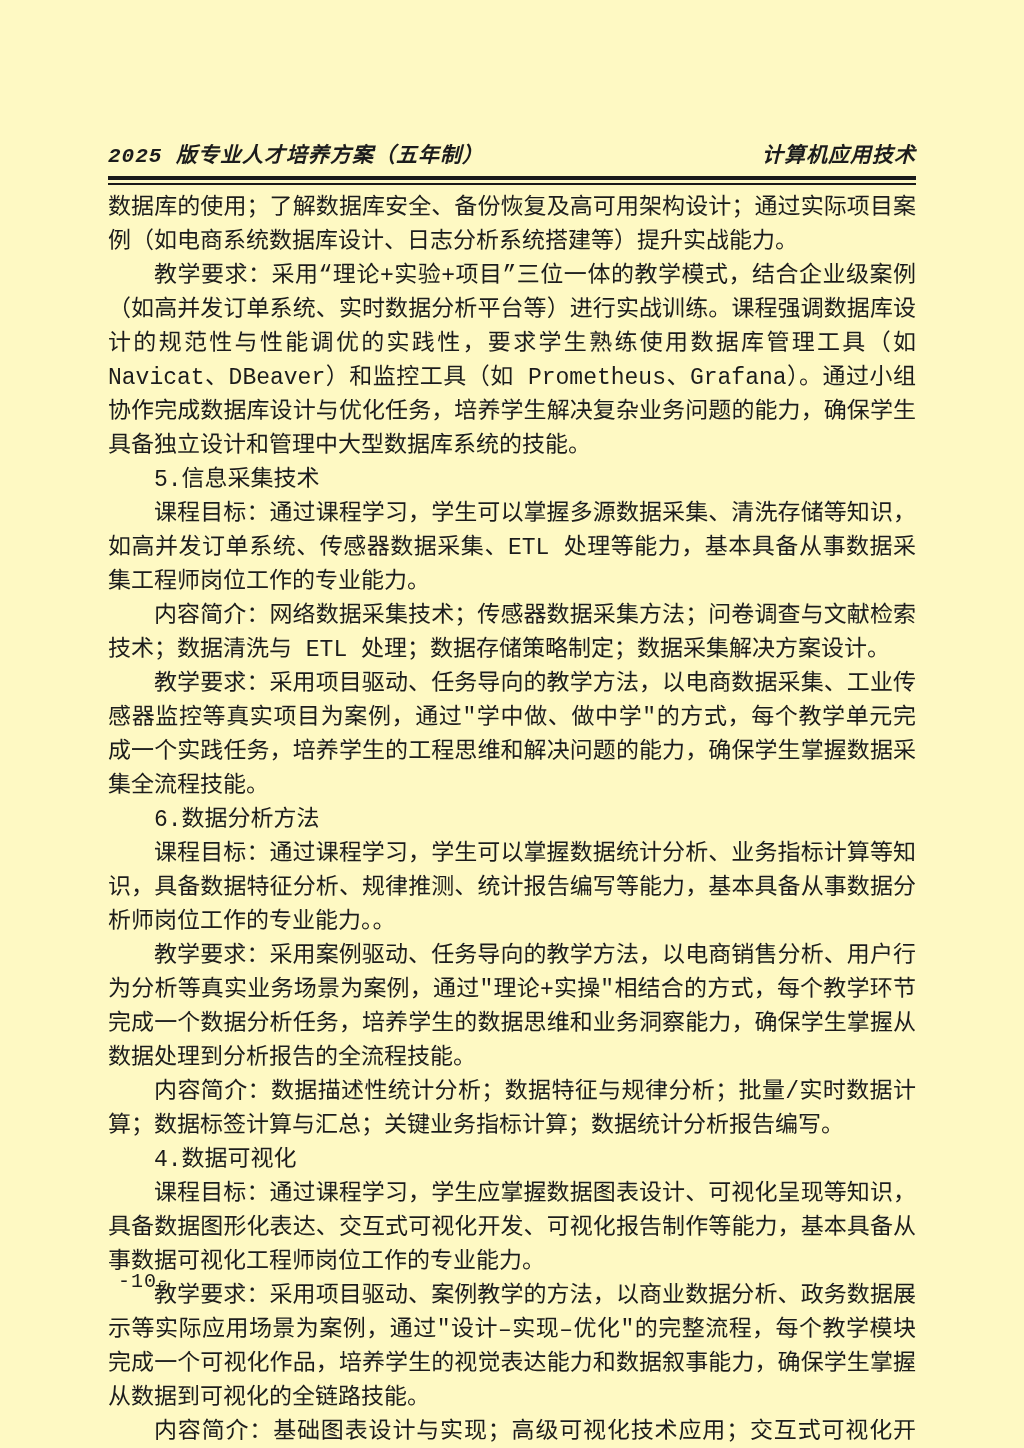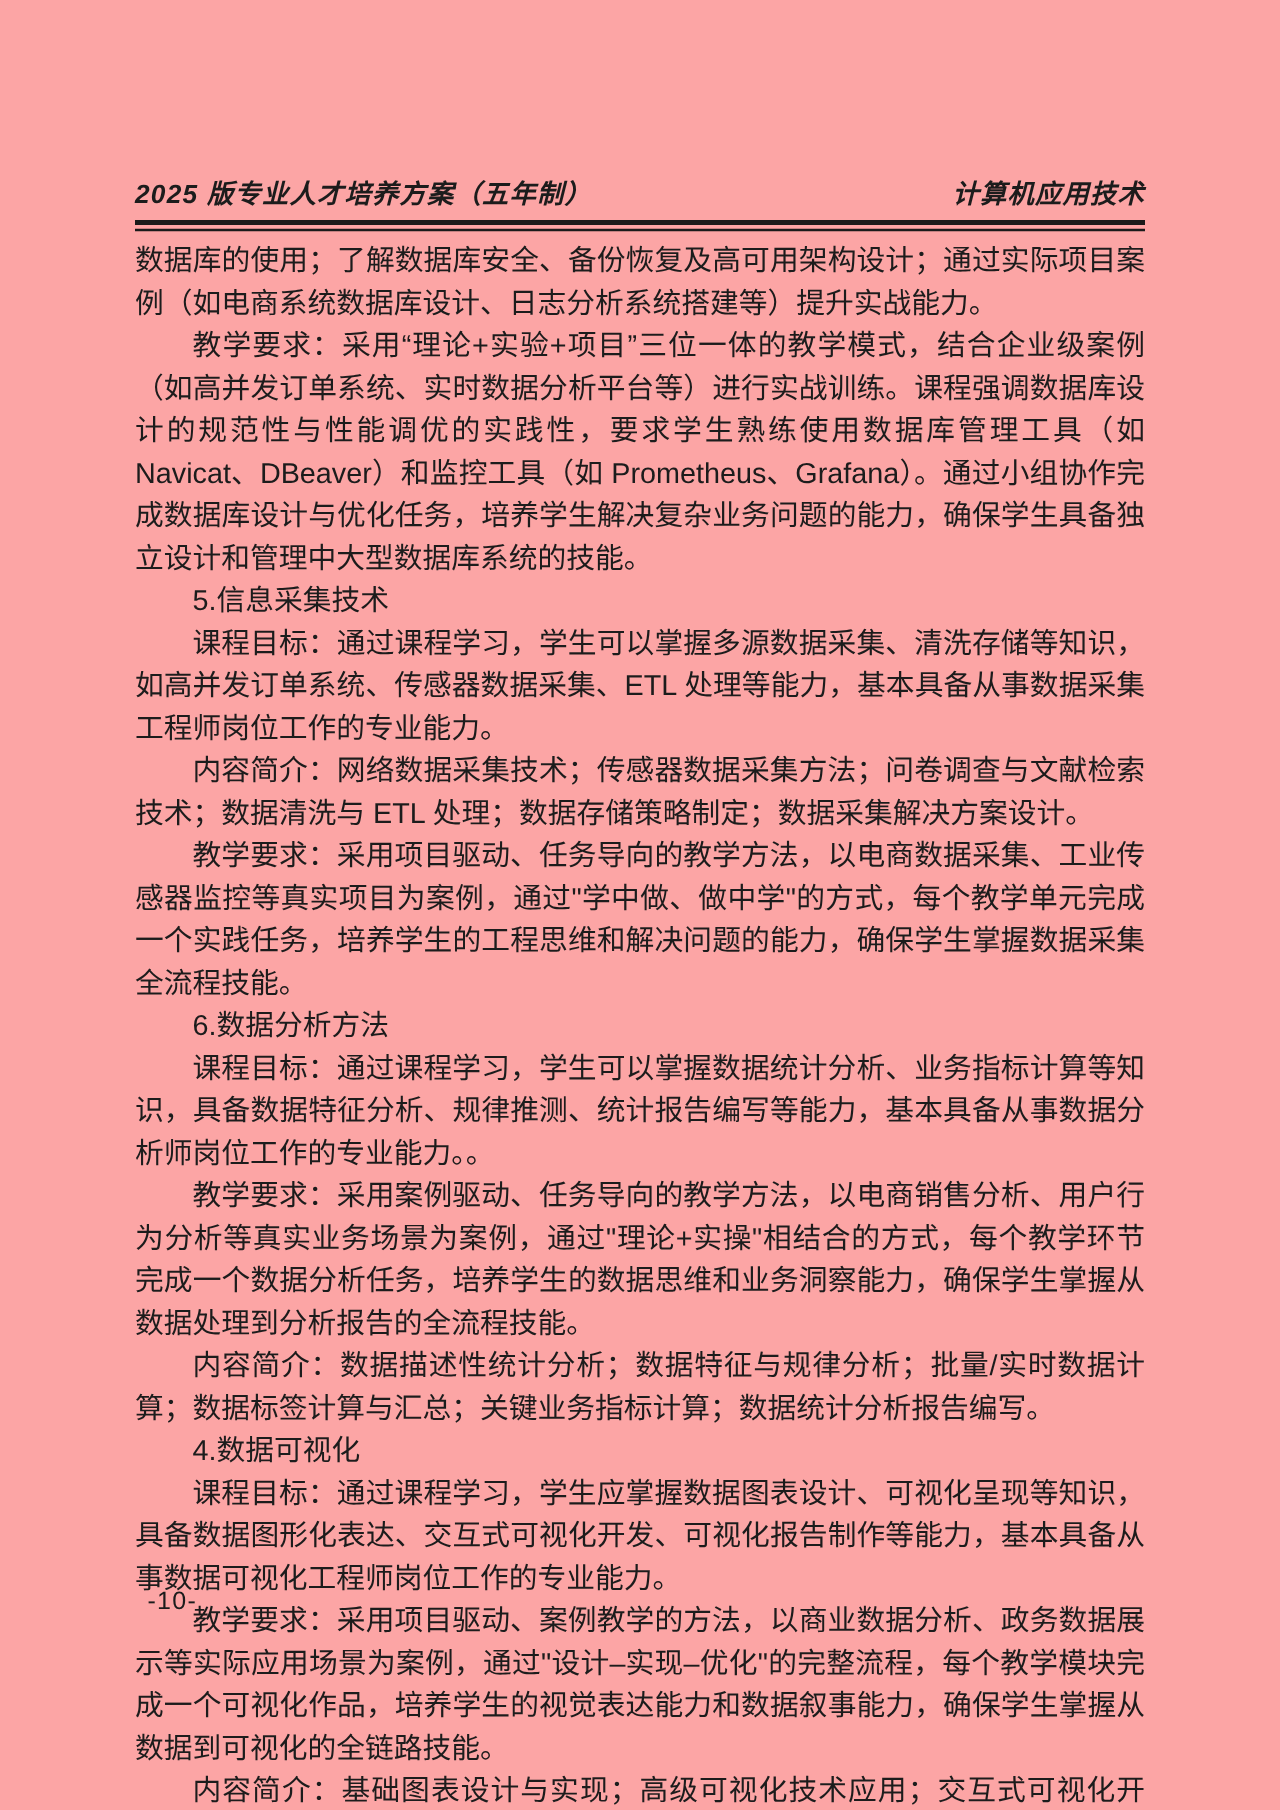--- a/index.html
+++ b/index.html
@@ -4,22 +4,22 @@
 <style>
   html, body {
     margin: 0;
     padding: 0;
     background: #ffffff;
   }
   .page {
     position: relative;
     width: 1024px;
     height: 1448px;
-    background: #fca5a5;
-    font-family: Liberation Sans, sans-serif;
+    background: #fef9c3;
+    font-family: Liberation Mono, monospace;
     color: #1c1c1c;
     overflow: hidden;
     box-sizing: border-box;
   }
   .content {
     padding: 138px 108px 0 108px;
     box-sizing: border-box;
   }
   .page-header {
     display: flex;

